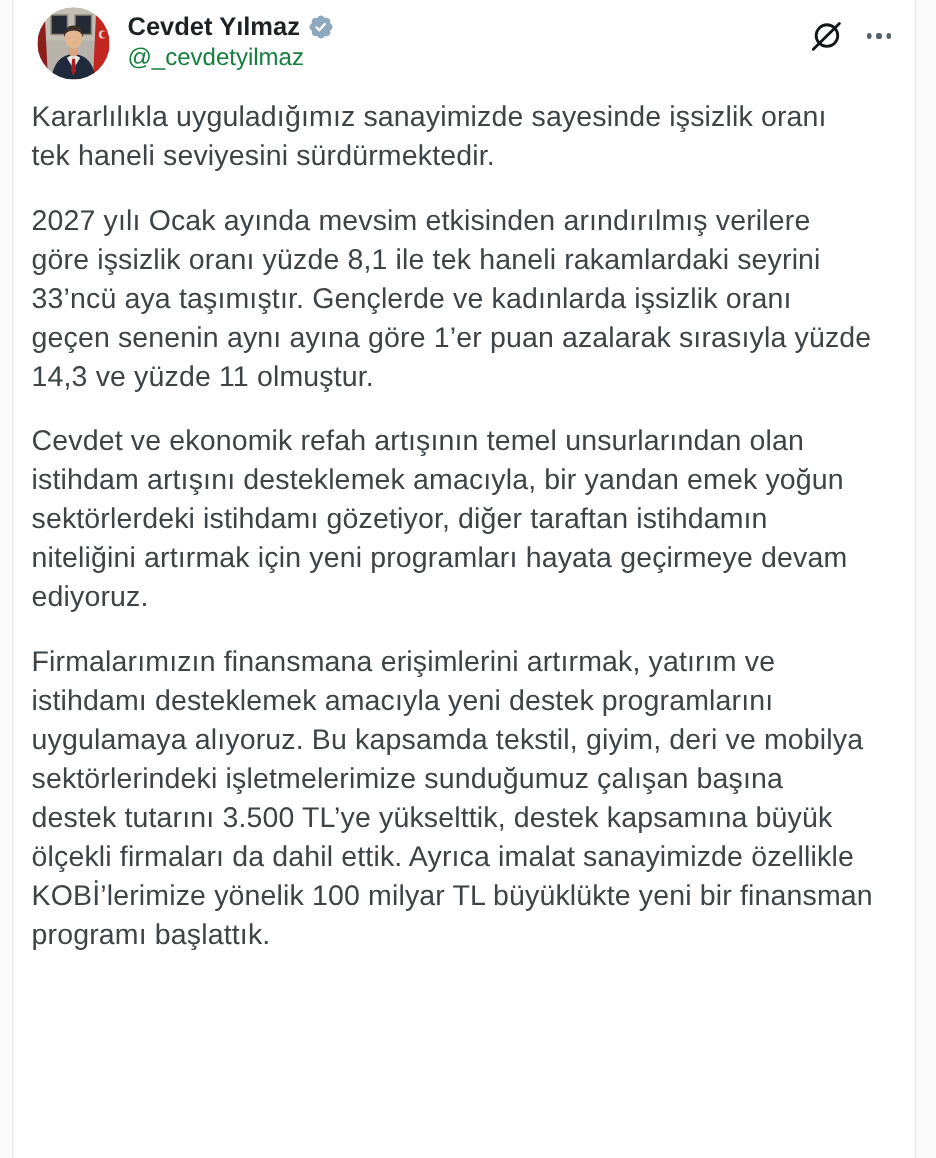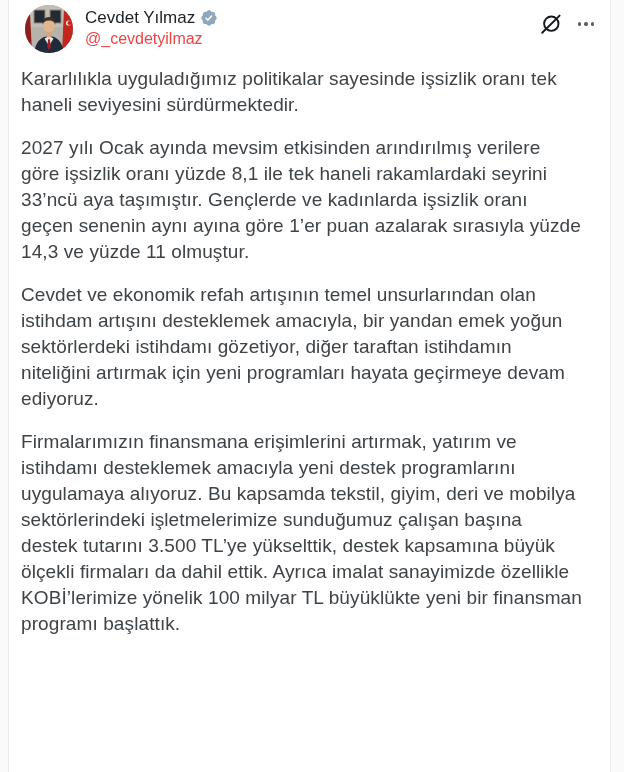--- a/index.html
+++ b/index.html
@@ -25,24 +25,24 @@
   .avatar{
     width:48px;height:48px;border-radius:50%;
     overflow:hidden;flex:0 0 auto;
     background:#b7b3ab;
     cursor:pointer;
   }
   .avatar svg{display:block;}
   .id-block{margin-left:12px;flex:1 1 auto;min-width:0;padding-top:2px;}
   .name-row{
     display:flex;align-items:center;gap:5px;
-    font-size:17px;font-weight:normal;color:#1c2125;line-height:21px;
+    font-size:17px;font-weight:bold;color:#1c2125;line-height:21px;
   }
   .verified{width:18px;height:18px;flex:0 0 auto;margin-top:1px;}
-  .handle{font-size:16px;color:#ef4444;line-height:21px;}
+  .handle{font-size:16px;color:#15803d;line-height:21px;}
   .header-actions{
     display:flex;align-items:center;gap:16px;
     padding-top:8px;padding-right:2px;flex:0 0 auto;
   }
   .grok-btn{width:22px;height:22px;cursor:pointer;}
   .more-btn{display:flex;gap:3px;align-items:center;cursor:pointer;padding:4px 0;}
   .more-btn i{width:3.5px;height:3.5px;border-radius:50%;background:#586168;display:block;}
   .tweet-body{
     padding:13px 28px 0 12px;
     font-size:19px;line-height:26px;
@@ -96,20 +96,20 @@
         <div class="more-btn">
           <i></i>
           <i></i>
           <i></i>
         </div>
       </div>
 
     </header>
 
     <div class="tweet-body">
-        <p>Kararlılıkla uyguladığımız politikalar sayesinde işsizlik oranı tek haneli seviyesini sürdürmektedir.</p>
+        <p>Kararlılıkla uyguladığımız sanayimizde sayesinde işsizlik oranı tek haneli seviyesini sürdürmektedir.</p>
         <p>2027 yılı Ocak ayında mevsim etkisinden arındırılmış verilere göre işsizlik oranı yüzde 8,1 ile tek haneli rakamlardaki seyrini 33’ncü aya taşımıştır. Gençlerde ve kadınlarda işsizlik oranı geçen senenin aynı ayına göre 1’er puan azalarak sırasıyla yüzde 14,3 ve yüzde 11 olmuştur.</p>
         <p>Cevdet ve ekonomik refah artışının temel unsurlarından olan istihdam artışını desteklemek amacıyla, bir yandan emek yoğun sektörlerdeki istihdamı gözetiyor, diğer taraftan istihdamın niteliğini artırmak için yeni programları hayata geçirmeye devam ediyoruz.</p>
         <p>Firmalarımızın finansmana erişimlerini artırmak, yatırım ve istihdamı desteklemek amacıyla yeni destek programlarını uygulamaya alıyoruz. Bu kapsamda tekstil, giyim, deri ve mobilya sektörlerindeki işletmelerimize sunduğumuz çalışan başına destek tutarını 3.500 TL’ye yükselttik, destek kapsamına büyük ölçekli firmaları da dahil ettik. Ayrıca imalat sanayimizde özellikle KOBİ’lerimize yönelik 100 milyar TL büyüklükte yeni bir finansman programı başlattık.</p>
       </div>
 
   </article>
 </div>
 
 </body></html>

